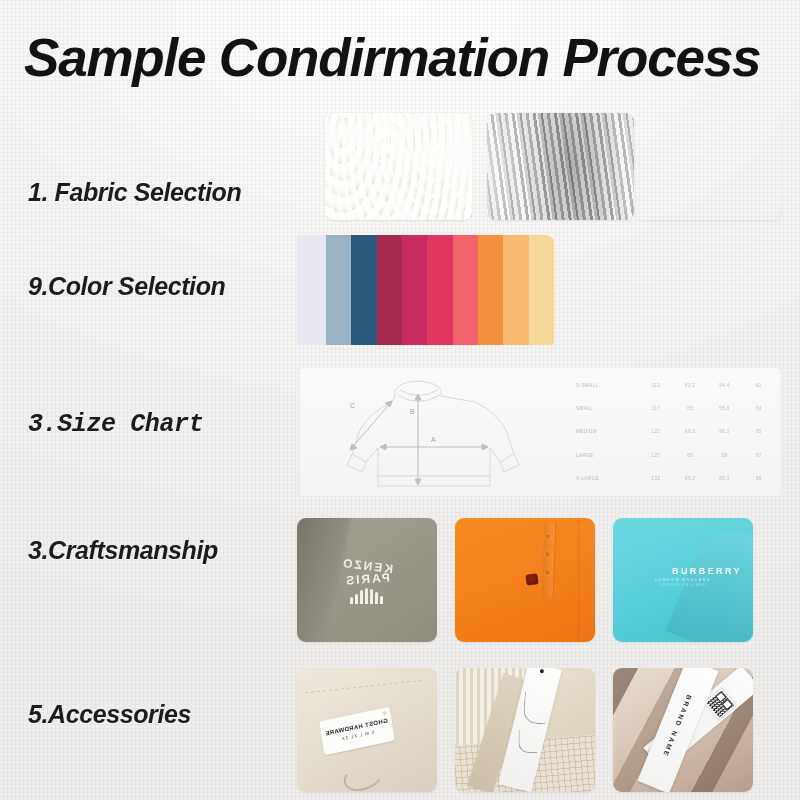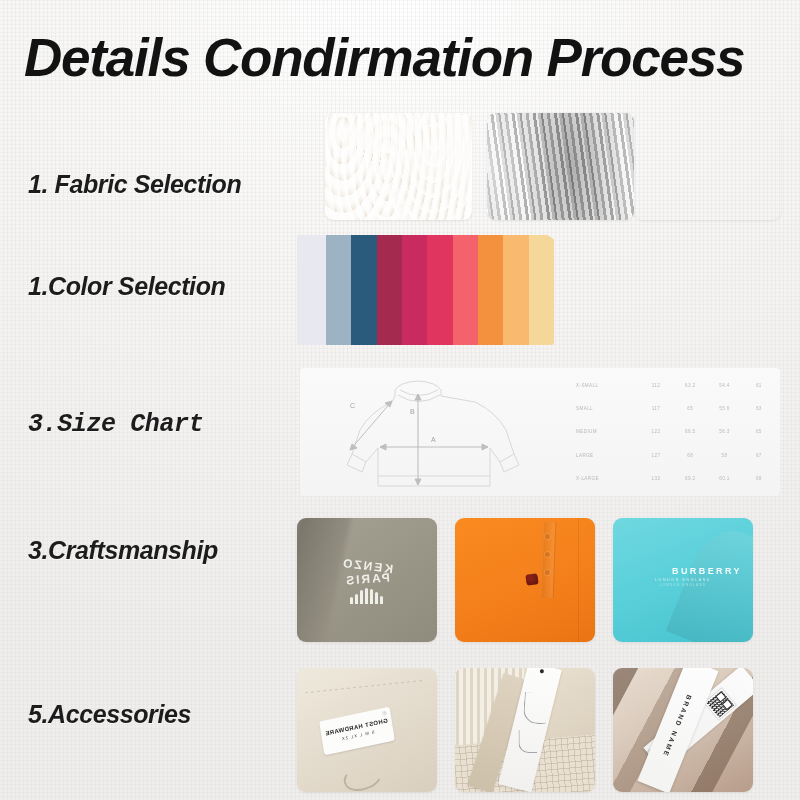--- a/index.html
+++ b/index.html
@@ -316,32 +316,32 @@
     transform:rotate(90deg);transform-origin:left bottom;white-space:nowrap;
   }
 </style>
 </head>
 <body>
 
 <div class="texture"></div>
 
 <div class="page">
 
-  <div class="title">Details Condirmation Process</div>
+  <div class="title">Sample Condirmation Process</div>
 
   <div class="row">
-    <div class="rowlabel" style="top:168px;">1. Fabric Selection</div>
+    <div class="rowlabel" style="top:176px;">1. Fabric Selection</div>
 
     <div class="card fab fab1 knit"></div>
     <div class="card fab fab2 wavy"></div>
     <div class="card fab fab3 boucle"></div>
   </div>
 
   <div class="row">
-    <div class="rowlabel" style="top:270px;">1.Color Selection</div>
+    <div class="rowlabel" style="top:270px;">9.Color Selection</div>
 
     <div class="colorcard cc-clip" id="colorcard">
         <div class="sw" style="background: rgb(231, 232, 240);"></div>
         <div class="sw" style="background: rgb(157, 179, 196);"></div>
         <div class="sw" style="background: rgb(42, 91, 124);"></div>
         <div class="sw" style="background: rgb(165, 42, 80);"></div>
         <div class="sw" style="background: rgb(201, 42, 95);"></div>
         <div class="sw" style="background: rgb(224, 53, 95);"></div>
         <div class="sw" style="background: rgb(244, 99, 107);"></div>
         <div class="sw" style="background: rgb(244, 145, 62);"></div>

